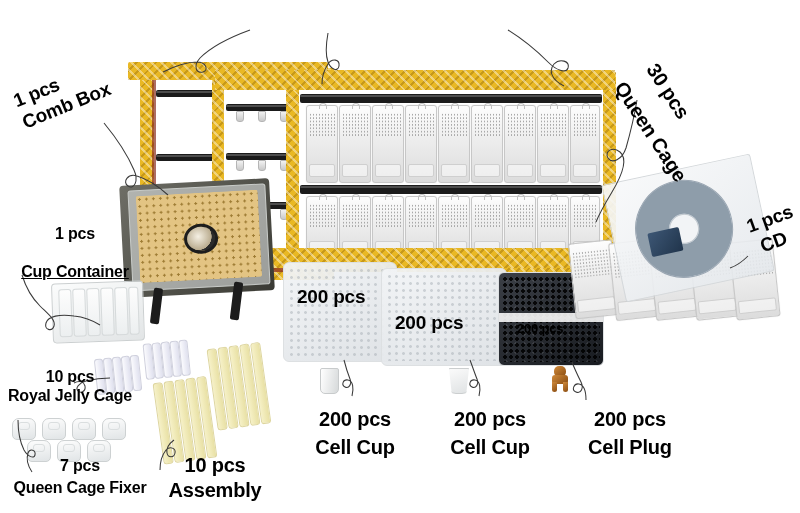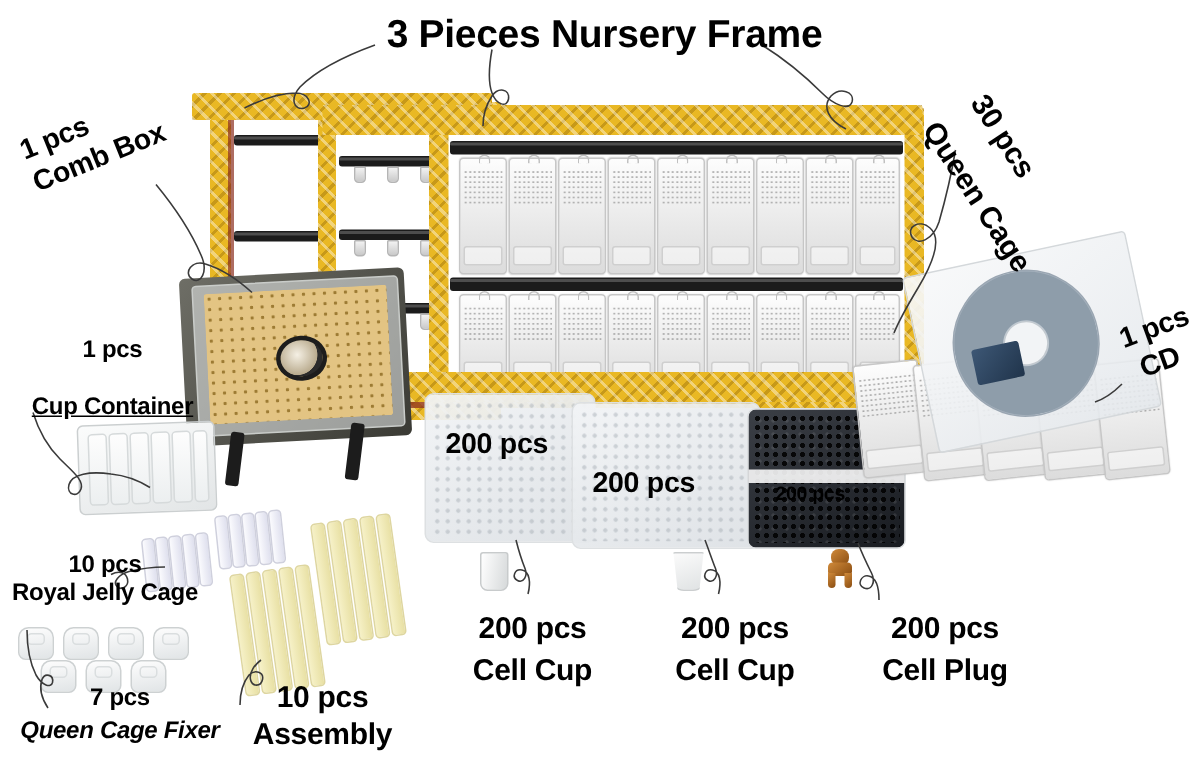--- a/index.html
+++ b/index.html
@@ -404,35 +404,34 @@
 
     <path d="M470,360 C473,368 475,374 477,379 C479,384 476,389 472,387 C468,385 470,379 475,380 C480,381 481,388 479,396"></path>
 
     <path d="M572,362 C575,370 578,376 581,382 C584,388 581,394 576,392 C571,390 574,383 579,384 C584,385 586,392 586,400"></path>
 
     <path d="M637,100 C634,118 630,134 626,148 C622,160 612,164 608,158 C604,151 613,146 620,152 C627,158 624,172 612,192 C606,202 600,212 596,222"></path>
 
     <path d="M748,256 C742,262 736,266 730,268"></path>
   </svg>
 
-  <div class="lbl c" style="left:243px;top:8px;width:320px;font-size:26px;">3 Pieces Nursery Frame</div>
 
   <div style="position:absolute;left:14px;top:68px;width:124px;transform:rotate(-22deg);">
     <div class="lbl l" style="position:relative;left:0;top:0;font-size:19px;">1 pcs</div>
     <div class="lbl l" style="position:relative;left:0;top:2px;font-size:19px;">Comb Box</div>
   </div>
 
   <div class="lbl c" style="left:0px;top:225px;width:150px;font-size:16px;">1 pcs</div>
   <div class="lbl c" style="left:0px;top:263px;width:150px;font-size:16px;text-decoration:underline;">Cup Container</div>
 
   <div class="lbl c" style="left:0px;top:368px;width:140px;font-size:16px;">10 pcs</div>
   <div class="lbl c" style="left:0px;top:387px;width:140px;font-size:16px;">Royal Jelly Cage</div>
 
   <div class="lbl c" style="left:0px;top:457px;width:160px;font-size:16px;">7 pcs</div>
-  <div class="lbl c" style="left:0px;top:479px;width:160px;font-size:16px;font-style:italic;">Queen Cage Fixer</div>
+  <div class="lbl c" style="left:0px;top:479px;width:160px;font-size:16px;">Queen Cage Fixer</div>
 
   <div class="lbl c" style="left:150px;top:455px;width:130px;font-size:20px;">10 pcs</div>
   <div class="lbl c" style="left:150px;top:480px;width:130px;font-size:20px;">Assembly</div>
 
   <div class="lbl l" style="left:297px;top:287px;font-size:19px;">200 pcs</div>
   <div class="lbl l" style="left:395px;top:313px;font-size:19px;">200 pcs</div>
   <div class="lbl l" style="left:517px;top:322px;font-size:13px;">200 pcs</div>
 
   <div class="lbl c" style="left:295px;top:409px;width:120px;font-size:20px;">200 pcs</div>
   <div class="lbl c" style="left:295px;top:437px;width:120px;font-size:20px;">Cell Cup</div>

